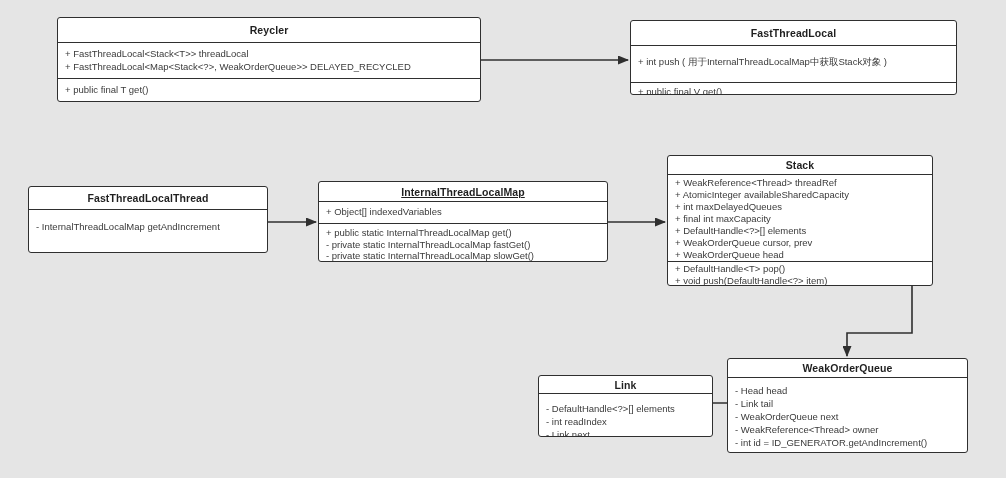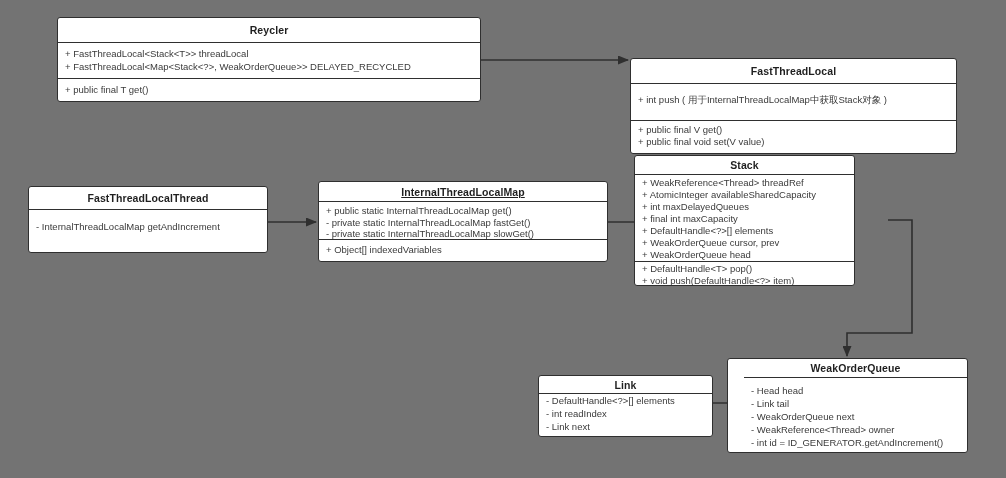--- a/index.html
+++ b/index.html
@@ -1,20 +1,20 @@
 <!DOCTYPE html>
 <html><head>
 <meta charset="utf-8">
 <style>
   html, body { margin: 0; padding: 0; background: #ffffff; }
   #canvas {
     position: relative;
     width: 1006px;
     height: 478px;
-    background: #737373;
+    background: #e5e5e5;
     font-family: "Liberation Sans", "DejaVu Sans", sans-serif;
     color: #3a3a3a;
     overflow: hidden;
   }
   #wires { position: absolute; left: 0; top: 0; width: 1006px; height: 478px; }
   .uml-class {
     position: absolute;
     box-sizing: border-box;
     background: #ffffff;
     border: 1.5px solid #2f2f2f;
@@ -70,80 +70,80 @@
     <div class="uml-title" style="height:24px;">Reycler</div>
     <div class="uml-section" style="height:36px; padding-top:4px;">
       <div class="uml-row" style="line-height:13px;">+ FastThreadLocal&lt;Stack&lt;T&gt;&gt; threadLocal</div>
       <div class="uml-row" style="line-height:13px;">+ FastThreadLocal&lt;Map&lt;Stack&lt;?&gt;, WeakOrderQueue&gt;&gt; DELAYED_RECYCLED</div>
     </div>
     <div class="uml-section grow" style="padding-top:5px;">
       <div class="uml-row">+ public final T get()</div>
     </div>
   </div>
 
-  <div class="uml-class" style="left:630px; top:20px; width:327px; height:96px;margin-top:38px;">
+  <div class="uml-class" style="left:630px; top:20px; width:327px; height:75px;">
     <div class="uml-title" style="height:24px;">FastThreadLocal</div>
     <div class="uml-section" style="height:37px; padding-top:10px;">
       <div class="uml-row">+ int push ( 用于InternalThreadLocalMap中获取Stack对象 )</div>
     </div>
     <div class="uml-section grow" style="padding-top:3px;">
       <div class="uml-row">+ public final V get()</div>
       <div class="uml-row">+ public final void set(V value)</div>
     </div>
   </div>
 
   <div class="uml-class" style="left:28px; top:186px; width:240px; height:67px;">
     <div class="uml-title" style="height:22px;">FastThreadLocalThread</div>
     <div class="uml-section grow" style="padding-top:11px;">
       <div class="uml-row">- InternalThreadLocalMap getAndIncrement</div>
     </div>
   </div>
 
   <div class="uml-class" style="left:318px; top:181px; width:290px; height:81px;">
     <div class="uml-title" style="height:19px;text-decoration:underline;">InternalThreadLocalMap</div>
+    <div class="uml-section" style="height:22px; padding-top:4px;">
+      <div class="uml-row">+ Object[] indexedVariables</div>
+    </div>
     <div class="uml-section grow" style="padding-top:3px;">
       <div class="uml-row" style="line-height:11.5px;">+ public static InternalThreadLocalMap get()</div>
       <div class="uml-row" style="line-height:11.5px;">-  private static InternalThreadLocalMap fastGet()</div>
       <div class="uml-row" style="line-height:11.5px;">-  private static InternalThreadLocalMap slowGet()</div>
     </div>
-    <div class="uml-section" style="height:22px; padding-top:4px;">
-      <div class="uml-row">+ Object[] indexedVariables</div>
-    </div>
   </div>
 
-  <div class="uml-class" style="left:634px; top:155px; width:221px; height:131px;">
+  <div class="uml-class" style="left:667px; top:155px; width:266px; height:131px;">
     <div class="uml-title" style="height:18px;">Stack</div>
     <div class="uml-section" style="height:87px; padding-top:2px;">
       <div class="uml-row" style="line-height:12px;">+ WeakReference&lt;Thread&gt; threadRef</div>
       <div class="uml-row" style="line-height:12px;">+ AtomicInteger availableSharedCapacity</div>
       <div class="uml-row" style="line-height:12px;">+ int maxDelayedQueues</div>
       <div class="uml-row" style="line-height:12px;">+ final int maxCapacity</div>
       <div class="uml-row" style="line-height:12px;">+ DefaultHandle&lt;?&gt;[] elements</div>
       <div class="uml-row" style="line-height:12px;">+ WeakOrderQueue cursor, prev</div>
       <div class="uml-row" style="line-height:12px;">+ WeakOrderQueue head</div>
     </div>
     <div class="uml-section grow" style="padding-top:1px;">
       <div class="uml-row" style="line-height:11.5px;">+ DefaultHandle&lt;T&gt; pop()</div>
       <div class="uml-row" style="line-height:11.5px;">+ void push(DefaultHandle&lt;?&gt; item)</div>
     </div>
   </div>
 
-  <div class="uml-class" style="left:727px; top:358px; width:241px; height:95px;padding-left:16px;">
+  <div class="uml-class" style="left:727px; top:358px; width:241px; height:95px;">
     <div class="uml-title" style="height:18px;">WeakOrderQueue</div>
     <div class="uml-section grow" style="padding-top:6px;">
       <div class="uml-row" style="line-height:13px;">- Head head</div>
       <div class="uml-row" style="line-height:13px;">- Link tail</div>
       <div class="uml-row" style="line-height:13px;">- WeakOrderQueue next</div>
       <div class="uml-row" style="line-height:13px;">- WeakReference&lt;Thread&gt; owner</div>
       <div class="uml-row" style="line-height:13px;">- int id = ID_GENERATOR.getAndIncrement()</div>
     </div>
   </div>
 
   <div class="uml-class" style="left:538px; top:375px; width:175px; height:62px;">
     <div class="uml-title" style="height:17px;">Link</div>
-    <div class="uml-section grow" style="padding-top:0;">
+    <div class="uml-section grow" style="padding-top:8px;">
       <div class="uml-row" style="line-height:13px;">- DefaultHandle&lt;?&gt;[] elements</div>
       <div class="uml-row" style="line-height:13px;">- int readIndex</div>
       <div class="uml-row" style="line-height:13px;">- Link next</div>
     </div>
   </div>
 
 </div>
 
 </body></html>

